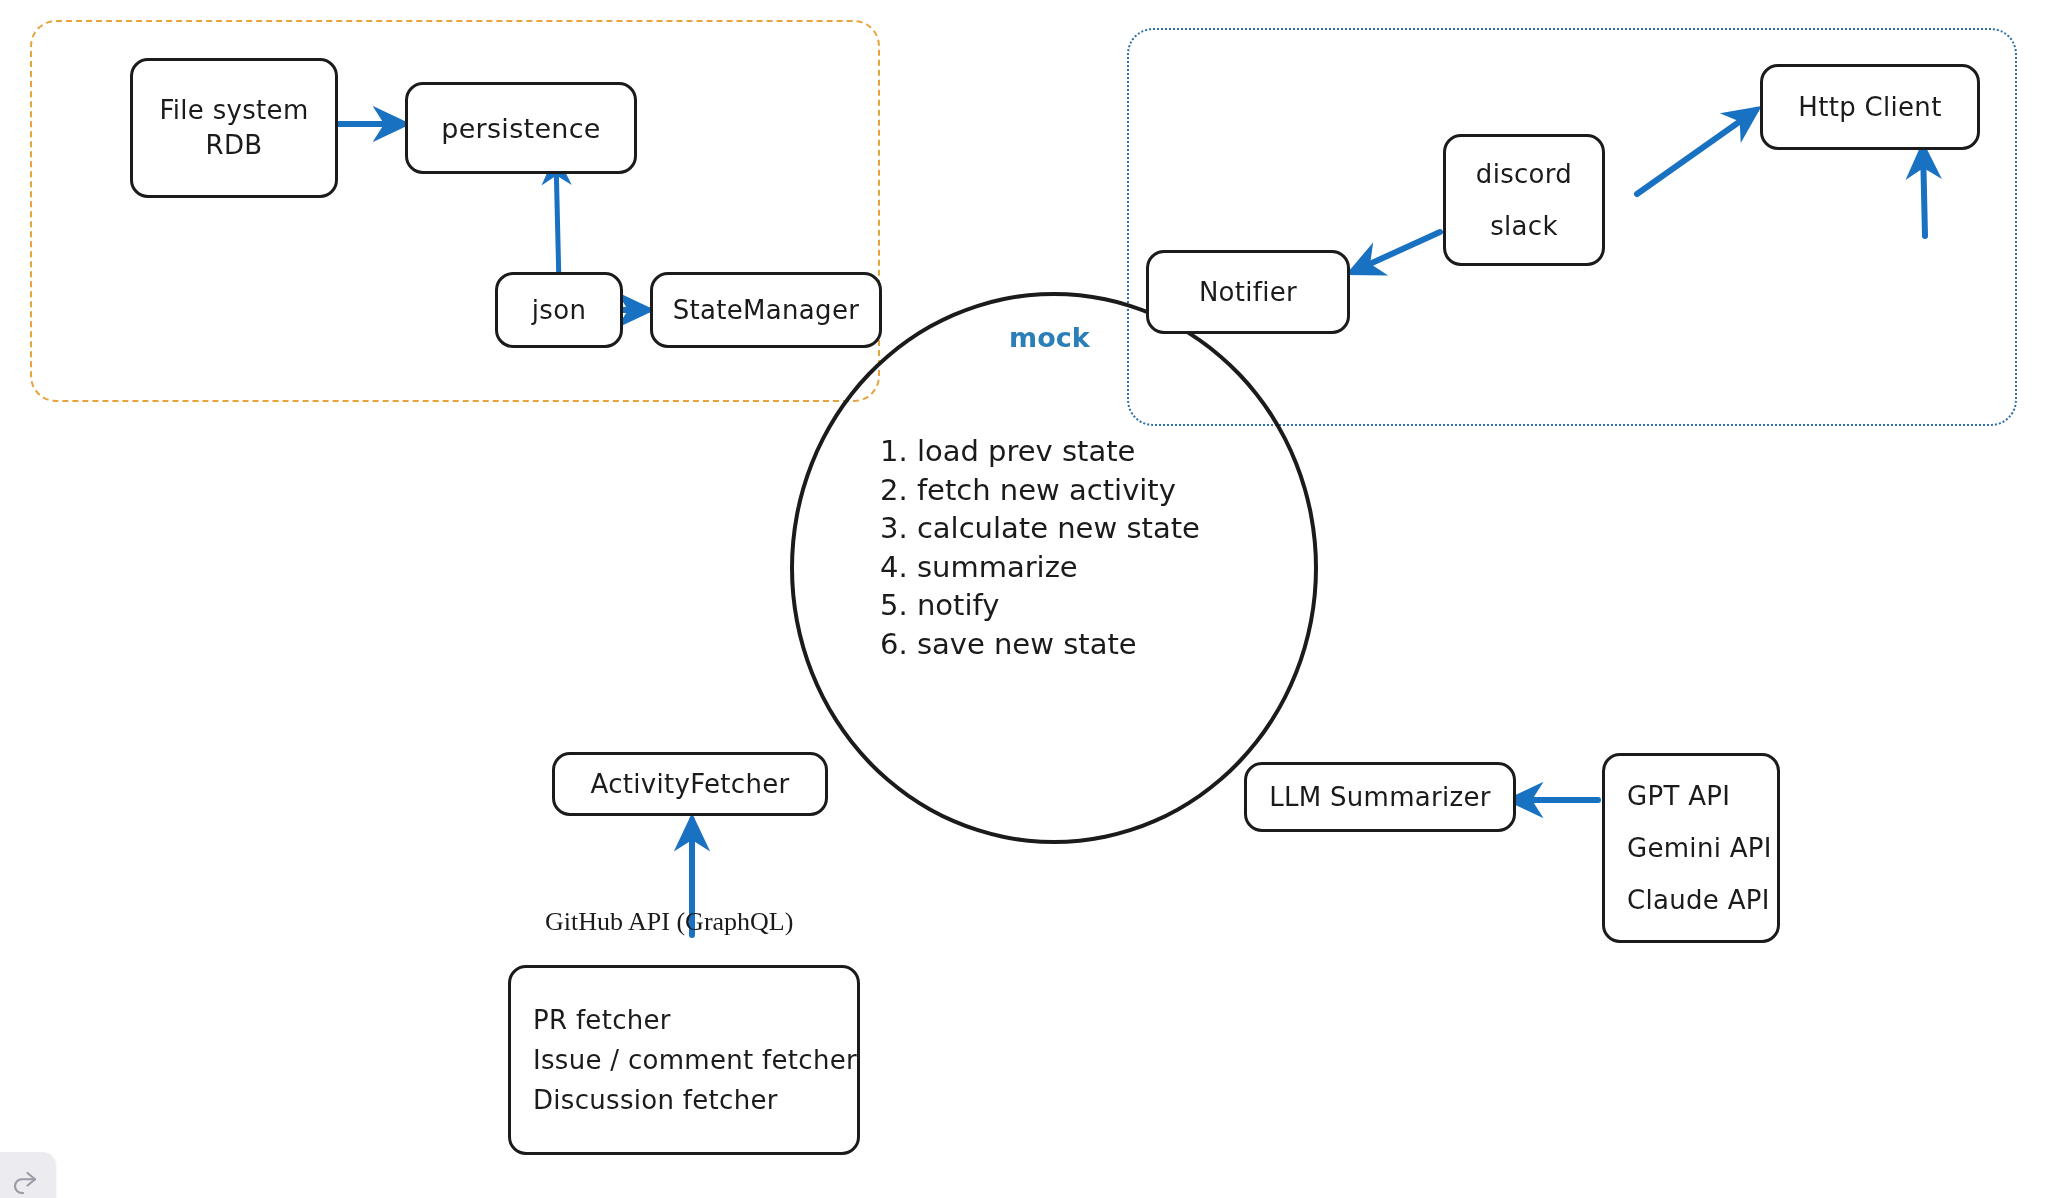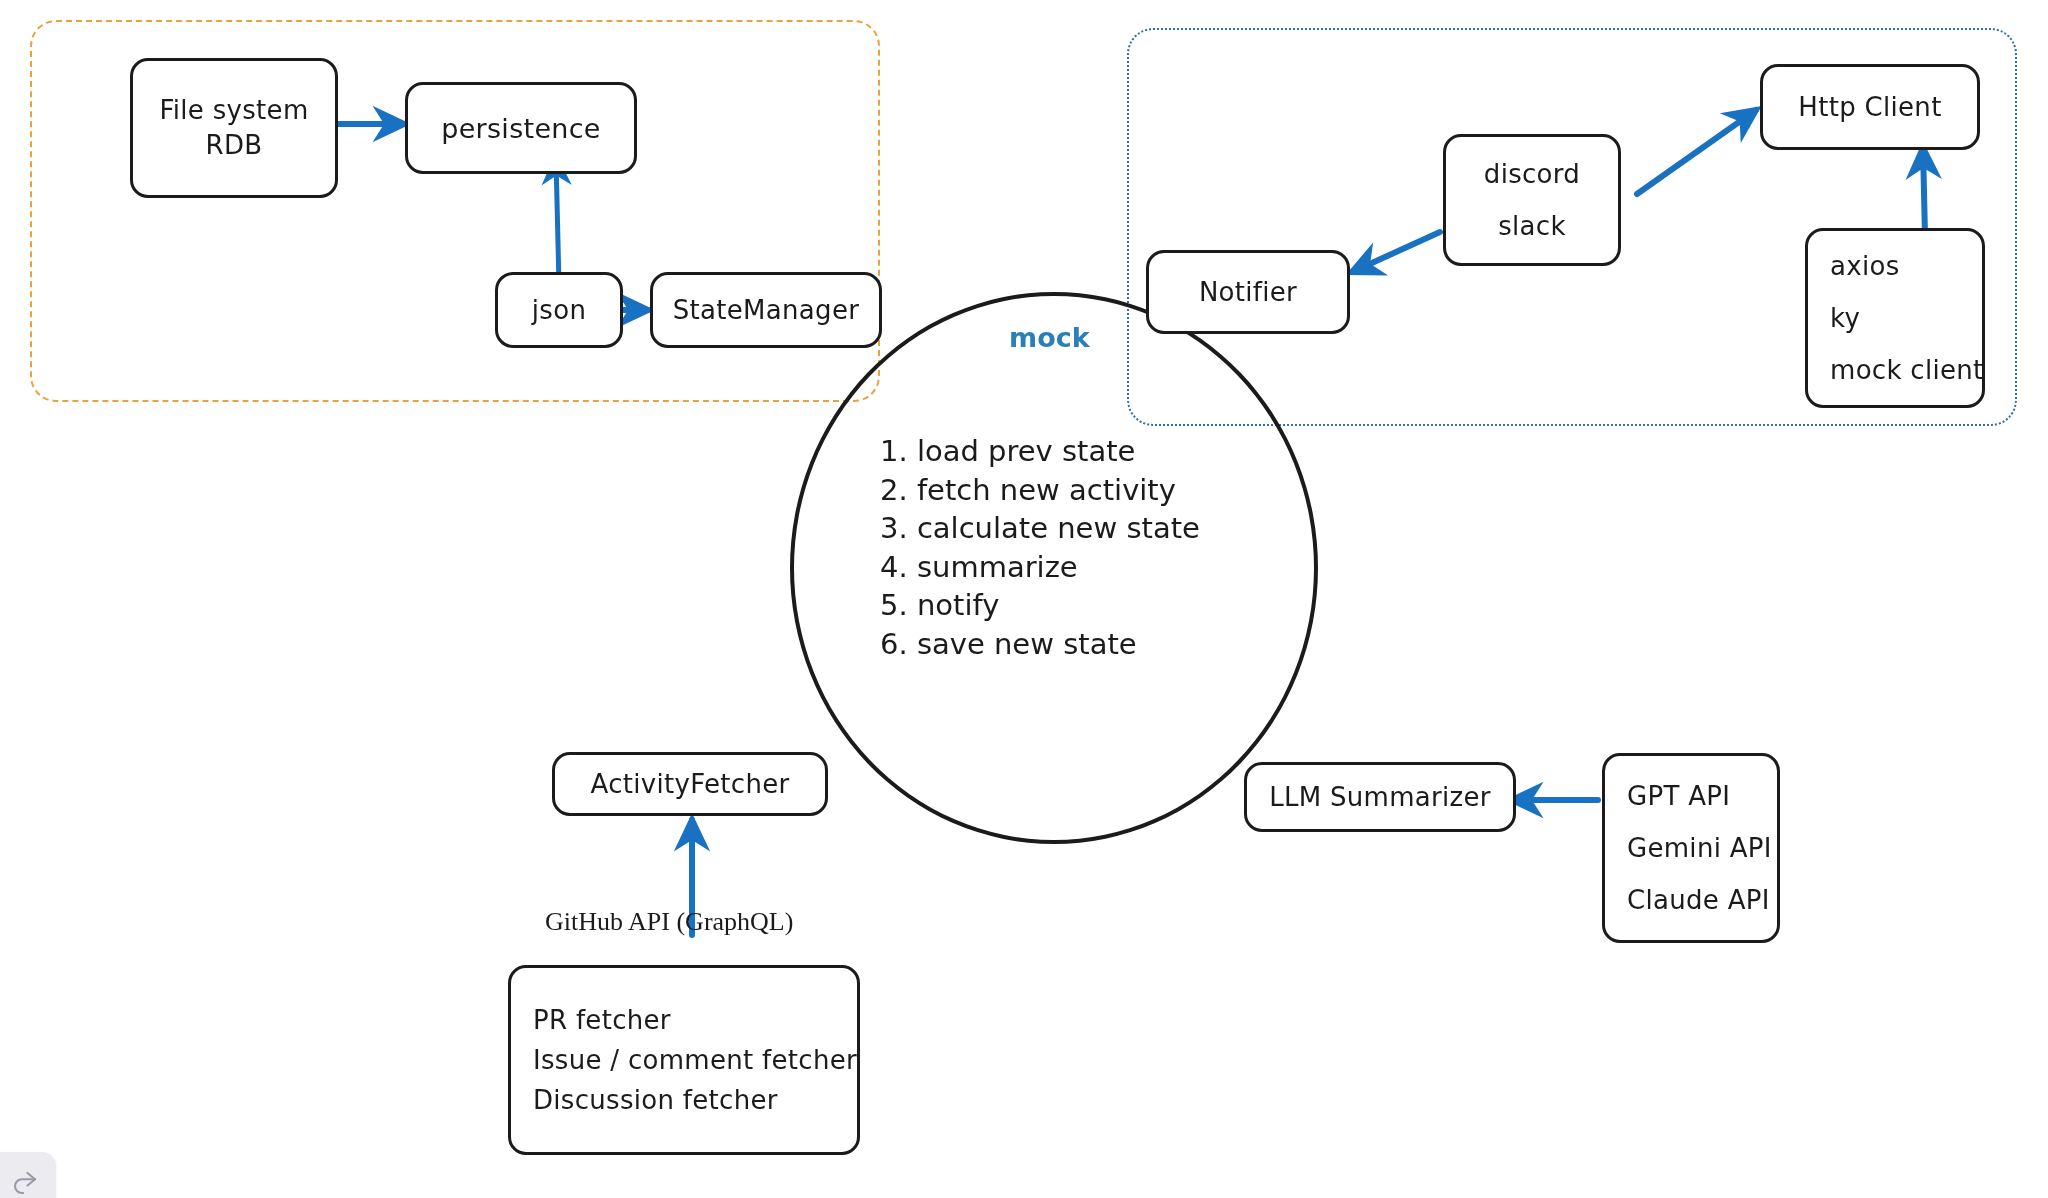--- a/index.html
+++ b/index.html
@@ -163,34 +163,29 @@
   </div>
 
   <div class="node" style="left:650px; top:272px; width:232px; height:76px; font-size:26px;">
     <div class="line">StateManager</div>
   </div>
 
   <div class="node" style="left:1146px; top:250px; width:204px; height:84px; font-size:26px;">
     <div class="line">Notifier</div>
   </div>
 
-  <div class="node" style="left:1443px; top:134px; width:178px; height:132px; font-size:26px; line-height:2.0;">
+  <div class="node" style="left:1443px; top:134px; width:162px; height:132px; font-size:26px; line-height:2.0;">
     <div class="line">discord</div>
     <div class="line">slack</div>
   </div>
 
   <div class="node" style="left:1760px; top:64px; width:220px; height:86px; font-size:26px;">
     <div class="line">Http Client</div>
   </div>
 
-  <div class="node left-align" style="left:1805px; top:228px; width:180px; height:180px; font-size:26px; line-height:2.0;">
-    <div class="line">axios</div>
-    <div class="line">ky</div>
-    <div class="line">mock client</div>
-  </div>
 
   <div class="node" style="left:552px; top:752px; width:276px; height:64px; font-size:26px;">
     <div class="line">ActivityFetcher</div>
   </div>
 
   <div class="label-free" style="left:545px; top:907px; font-size:26px;">GitHub API (GraphQL)</div>
 
   <div class="node left-align" style="left:508px; top:965px; width:352px; height:190px; font-size:26px; line-height:1.55;">
     <div class="line">PR fetcher</div>
     <div class="line">Issue / comment fetcher</div>

